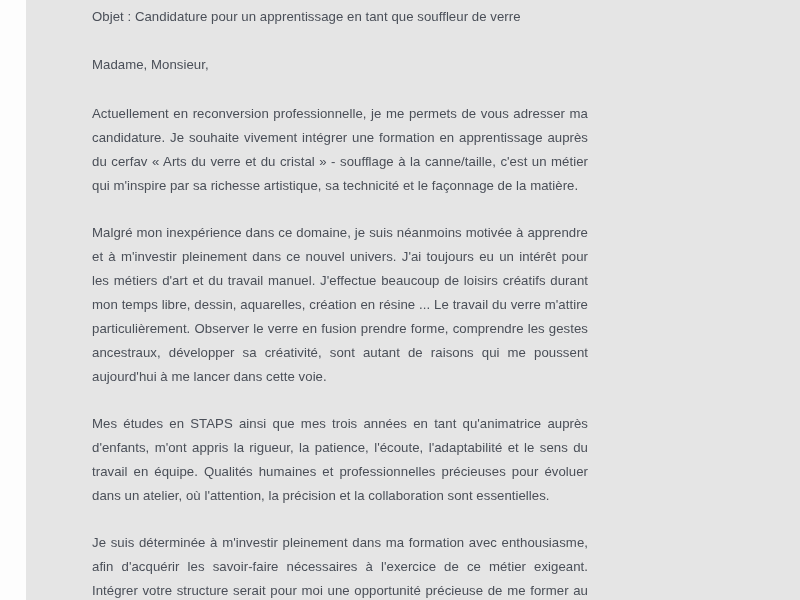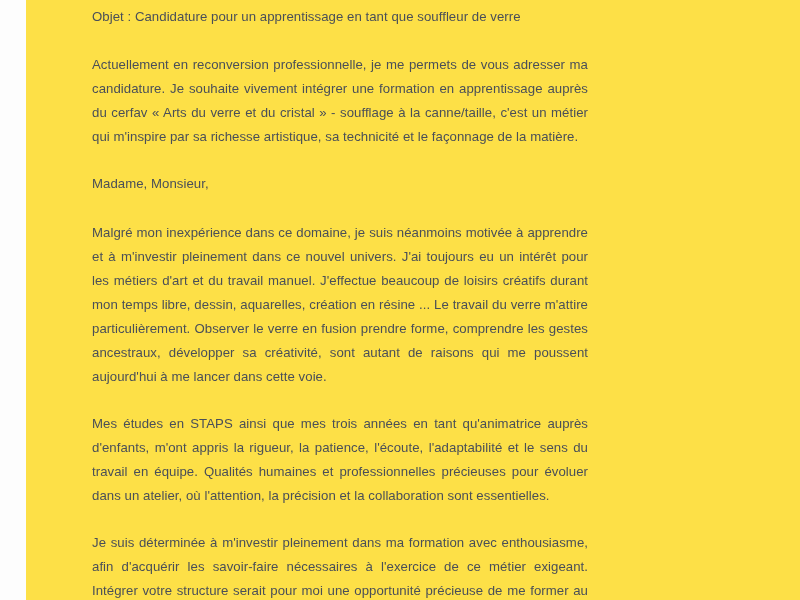--- a/index.html
+++ b/index.html
@@ -10,21 +10,21 @@
     width: 800px;
     height: 600px;
     background: #ffffff;
     font-family: "Liberation Sans", sans-serif;
     overflow: hidden;
   }
   #page {
     position: relative;
     width: 800px;
     height: 600px;
-    background: #fde047;
+    background: #e5e5e5;
   }
   
   #paper-edge {
     position: absolute;
     left: 0;
     top: 0;
     width: 26px;
     height: 600px;
     background: #fdfdfd;
     pointer-events: none;
@@ -64,23 +64,23 @@
 <body>
 
 <div id="page">
 
   <div id="paper-edge"></div>
 
   <div id="letter-body">
 
     <p class="para subject">Objet : Candidature pour un apprentissage en tant que souffleur de verre</p>
 
+    <p class="para salutation">Madame, Monsieur,</p>
+
     <p class="para">Actuellement en reconversion professionnelle, je me permets de vous adresser ma candidature. Je souhaite vivement intégrer une formation en apprentissage auprès du cerfav  « Arts du verre et du cristal » - soufflage à la canne/taille, c'est un métier qui m'inspire par sa richesse artistique, sa technicité et le façonnage de la matière.</p>
-
-    <p class="para salutation">Madame, Monsieur,</p>
 
     <p class="para">Malgré mon inexpérience dans ce domaine, je suis néanmoins motivée à apprendre et à m'investir pleinement dans ce nouvel univers. J'ai toujours eu un intérêt pour les métiers d'art et du travail manuel. J'effectue beaucoup de loisirs créatifs durant mon temps libre, dessin, aquarelles, création en résine ... Le travail du verre m'attire particulièrement. Observer le verre en fusion prendre forme, comprendre les gestes ancestraux, développer sa créativité, sont autant de raisons qui me poussent aujourd'hui à me lancer dans cette voie.</p>
 
     <p class="para">Mes études en STAPS ainsi que mes trois années en tant qu'animatrice auprès d'enfants, m'ont appris la rigueur, la patience, l'écoute, l'adaptabilité et le sens du travail en équipe. Qualités humaines et professionnelles  précieuses pour évoluer dans un atelier, où l'attention, la précision et la collaboration sont essentielles.</p>
 
     <p class="para last">Je suis déterminée à m'investir pleinement dans ma formation avec enthousiasme, afin d'acquérir les savoir-faire nécessaires à l'exercice de ce métier exigeant. Intégrer votre structure serait pour moi une opportunité précieuse de me former au contact de professionnels passionnés et expérimentés.</p>
 
   </div>
 </div>
 

